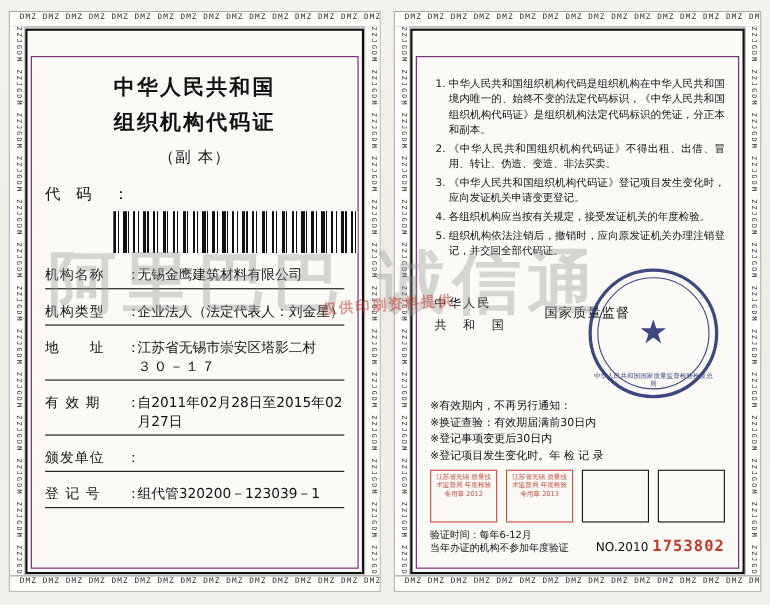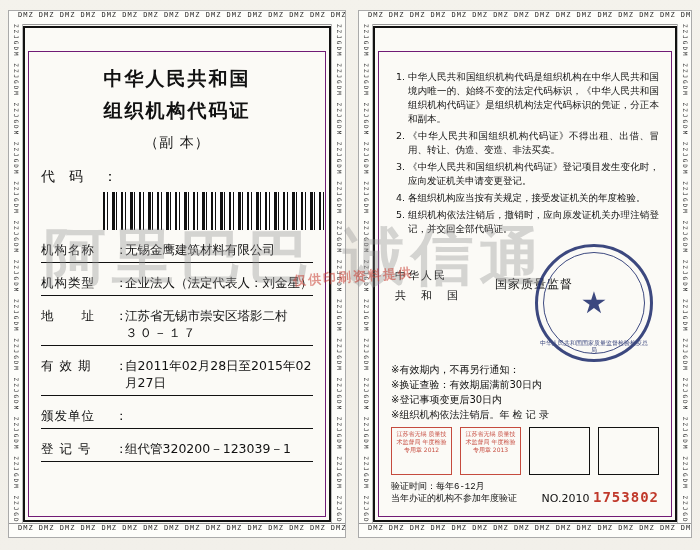--- a/index.html
+++ b/index.html
@@ -153,21 +153,21 @@
     display:flex;justify-content:space-between;align-items:flex-end;
     font-size:9.5px;color:#111;margin-top:6px;
   }
   .no-red{
     color:#111;font-size:11px;
   }
   .no-red b{
     color:#c0392b;font-family:"DejaVu Sans Mono","Liberation Mono",monospace;
     font-size:14px;letter-spacing:1px;
   }
-  .footer-note{font-size:9px;line-height:12px;font-family:Liberation Mono, monospace;}
+  .footer-note{font-size:9px;line-height:12px;}
 
   
   .watermark{
     position:absolute;left:0;top:215px;width:591px;
     text-align:center;font-size:62px;font-weight:bold;
     color:rgba(150,150,150,.38);
     letter-spacing:6px;pointer-events:none;
     font-family:"DejaVu Sans","Liberation Sans",sans-serif;
   }
   .redstamp{
@@ -289,21 +289,21 @@
             <div class="ring"></div>
             <div class="star">★</div>
             <div class="arc" style="position:absolute;left:0;top:92px;width:112px;text-align:center;font-size:6px;line-height:7px;">中华人民共和国国家质量监督检验检疫总局</div>
           </div>
         </div>
 
         <div class="validity">
           <div>※有效期内，不再另行通知：</div>
           <div>※换证查验：有效期届满前30日内</div>
           <div>※登记事项变更后30日内</div>
-          <div>※组织机构依法注销后。年 检 记 录</div>
+          <div>※登记项目发生变化时。年 检 记 录</div>
         </div>
 
         <div class="stamp-row">
           <div class="stamp-box">江苏省无锡
 质量技术监督局
 年度检验专用章
 2012</div>
           <div class="stamp-box">江苏省无锡
 质量技术监督局
 年度检验专用章

